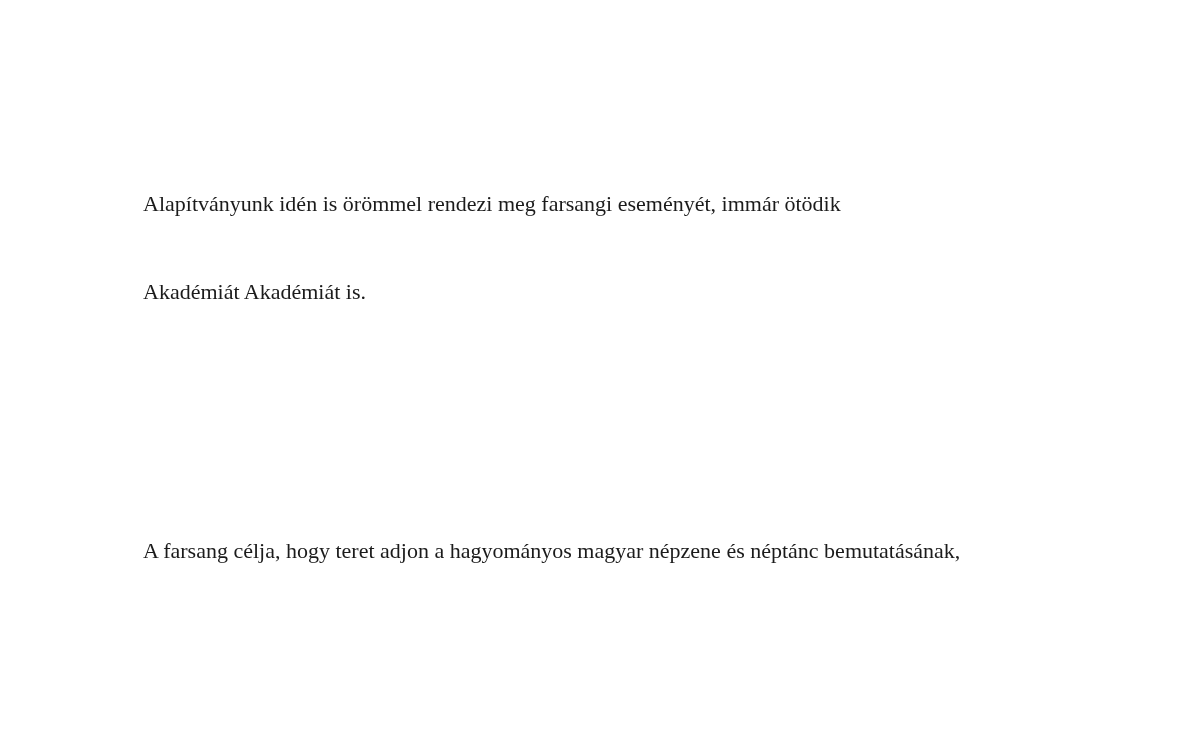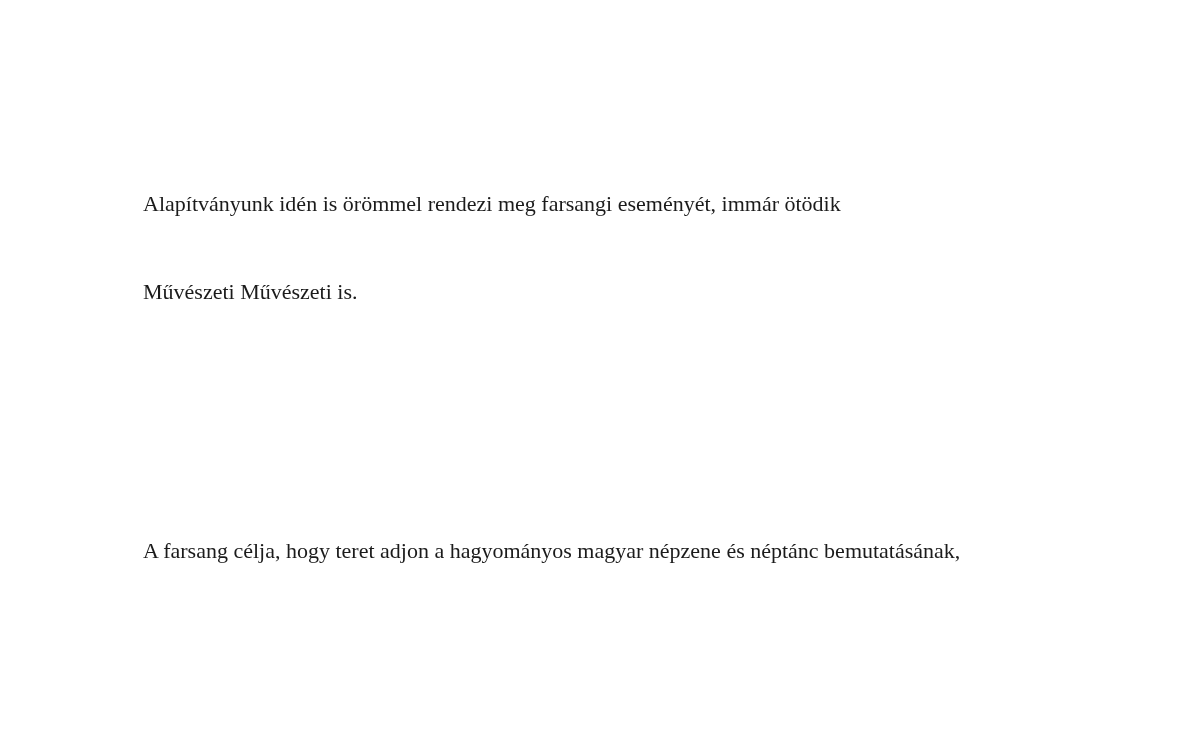--- a/index.html
+++ b/index.html
@@ -37,21 +37,21 @@
   }
 </style>
 </head>
 <body>
 
 <div class="page">
   <div class="content">
 
     <p class="para">
       <span class="line">Alapítványunk idén is örömmel rendezi meg farsangi eseményét, immár ötödik</span>
-      <span class="line">Művészeti Művészeti is.</span>
+      <span class="line">Akadémiát Akadémiát is.</span>
     </p>
 
     <p class="para">
       <span class="line">A farsang célja, hogy teret adjon a hagyományos magyar népzene és néptánc bemutatásának,</span>
       
       
       
       
     </p>
 

